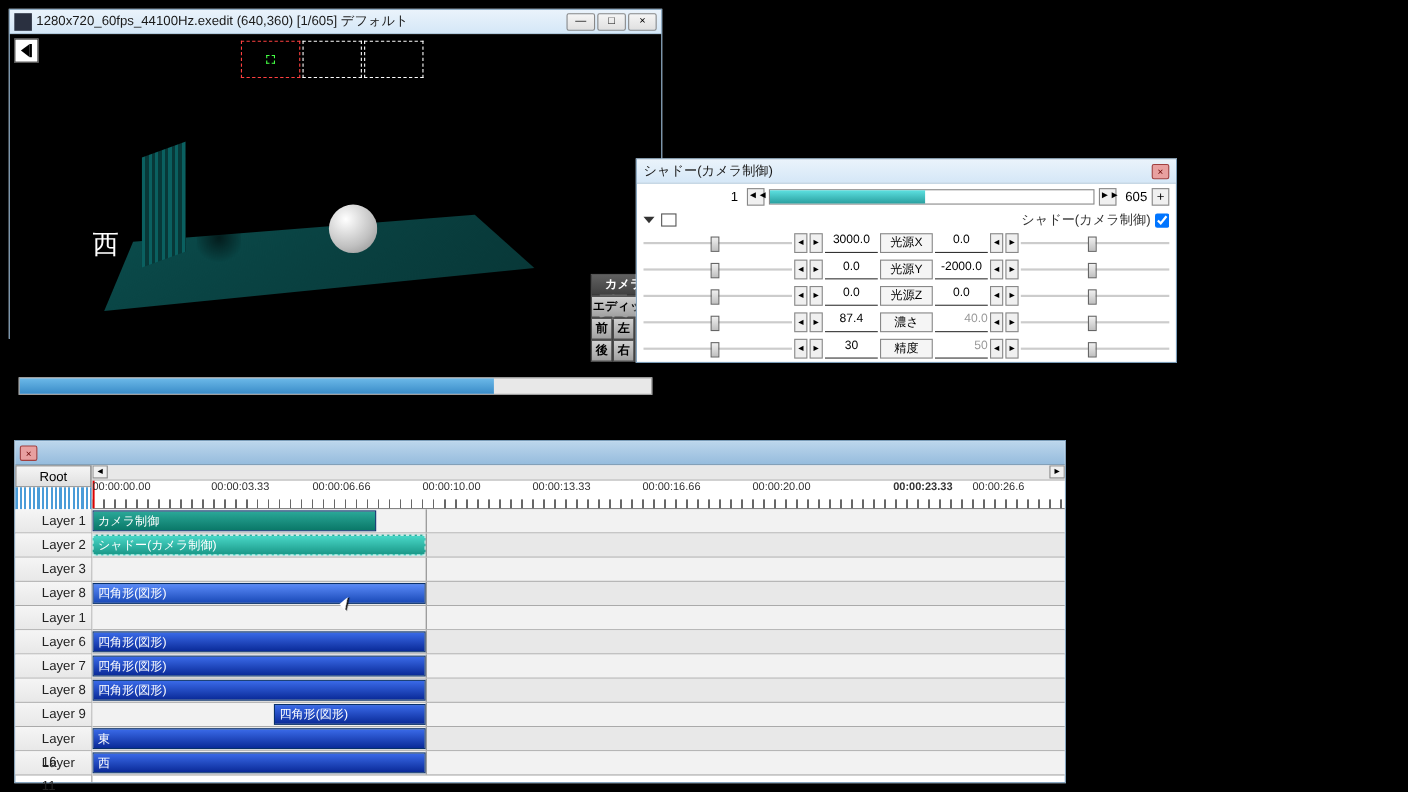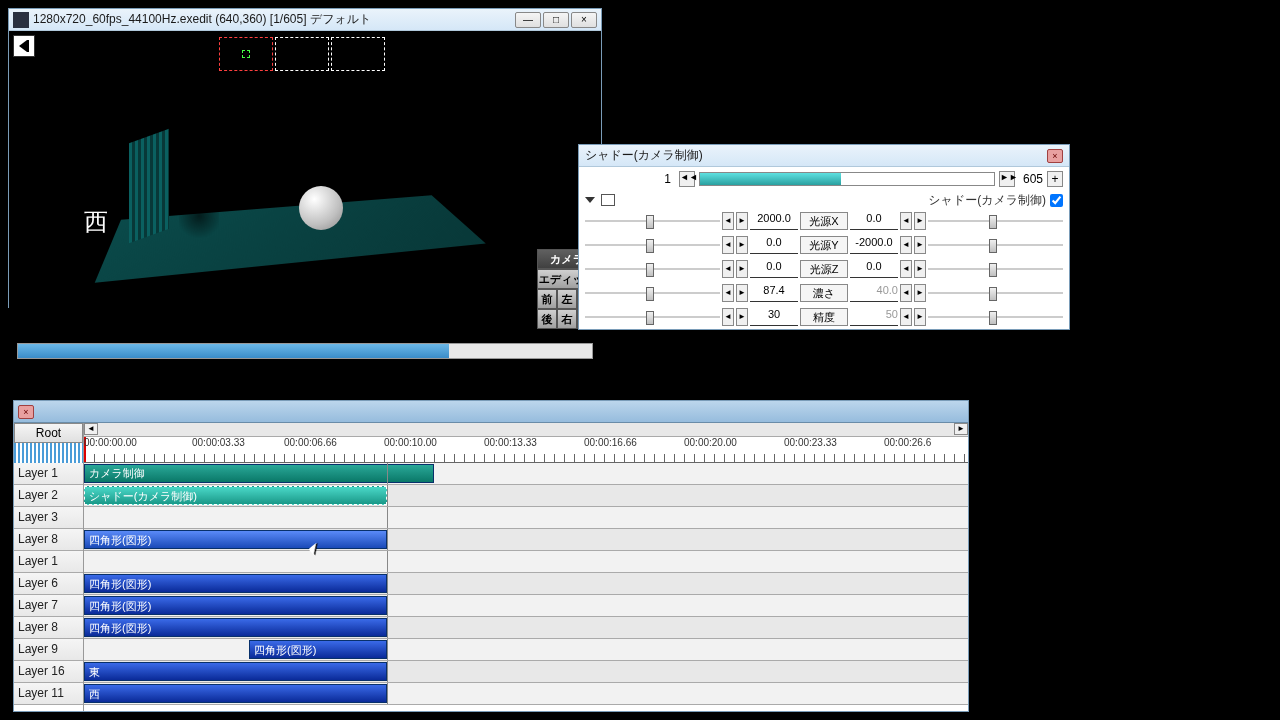--- a/index.html
+++ b/index.html
@@ -73,21 +73,21 @@
 .plabel { width: 48px; height: 18px; border: 1px solid #888; background: #f5f5f5; text-align: center; font-size: 11px; line-height: 16px; cursor: pointer; }
 
 
 .timeline { position: absolute; left: 13px; top: 400px; width: 956px; height: 312px; background: #fff; border: 1px solid #7a9cb8; }
 .tl-title { height: 22px; background: linear-gradient(#bcd6ec,#96bcdd); display: flex; align-items: center; padding: 0 4px; border-bottom: 1px solid #6a8ca8; }
 .tl-title-text { flex: 1; color: #1a1a1a; }
 .tl-body { display: flex; height: calc(100% - 22px); }
 .tl-left { width: 70px; border-right: 1px solid #999; }
 .tl-root { height: 20px; border: 1px solid #888; background: linear-gradient(#f5f5f5,#e0e0e0); text-align: center; line-height: 18px; cursor: pointer; }
 .tl-stripe { height: 20px; background: repeating-linear-gradient(90deg,#4a9cd8 0 2px,#fff 2px 4px); }
-.layer-label { height: 22px; border-bottom: 1px solid #aaa; background: linear-gradient(#f5f5f5,#e8e8e8); padding-left: 4px; line-height: 21px; color: #222; cursor: pointer; }
+.layer-label { height: 22px; border-bottom: 1px solid #aaa; background: linear-gradient(#f5f5f5,#e8e8e8); padding-left: 24px; line-height: 21px; color: #222; cursor: pointer; }
 
 .tl-right { flex: 1; position: relative; overflow: hidden; }
 .tl-hscroll { height: 14px; background: #e8e8e8; border-bottom: 1px solid #aaa; position: relative; }
 .tl-hscroll-left, .tl-hscroll-right { position: absolute; width: 14px; height: 12px; top: 0; border: 1px solid #888; background: #f0f0f0; font-size: 8px; text-align: center; cursor: pointer; }
 .tl-hscroll-left { left: 0; } .tl-hscroll-right { right: 0; }
 .ruler { height: 26px; background: #fff; border-bottom: 1px solid #666; position: relative; }
 .ruler-tick { position: absolute; top: 0; font-size: 10px; color: #333; }
 .ruler-marks { position: absolute; bottom: 0; left: 0; right: 0; height: 8px; background: repeating-linear-gradient(90deg,#666 0 1px,transparent 1px 10px); }
 .ruler-cursor { position: absolute; left: 0; top: 0; bottom: 0; width: 2px; background: #d00; }
 
@@ -176,21 +176,21 @@
     <div class="section-label">シャドー(カメラ制御)</div>
     <input type="checkbox" class="section-check" checked="" style="">
   </div>
   <div id="params">
       <div class="param-row">
         <div class="slider">
           <div class="slider-thumb" style="left:45%"></div>
         </div>
         <div class="spin">◄</div>
         <div class="spin">►</div>
-        <div class="val">2000.0</div>
+        <div class="val">3000.0</div>
         <div class="plabel">光源X</div>
         <div class="val">0.0</div>
         <div class="spin">◄</div>
         <div class="spin">►</div>
         <div class="slider">
           <div class="slider-thumb" style="left:45%"></div>
         </div>
       </div>
       <div class="param-row">
         <div class="slider">
@@ -285,26 +285,26 @@
       <div class="ruler" id="ruler">
         <div class="ruler-marks"></div>
         <div class="ruler-cursor"></div>
       <div class="ruler-tick" style="left: 0px;">00:00:00.00</div>
           <div class="ruler-tick" style="left: 108px;">00:00:03.33</div>
           <div class="ruler-tick" style="left: 200px;">00:00:06.66</div>
           <div class="ruler-tick" style="left: 300px;">00:00:10.00</div>
           <div class="ruler-tick" style="left: 400px;">00:00:13.33</div>
           <div class="ruler-tick" style="left: 500px;">00:00:16.66</div>
           <div class="ruler-tick" style="left: 600px; text-align: right;">00:00:20.00</div>
-          <div class="ruler-tick" style="left: 700px;">00:00:23.33</div>
+          <div class="ruler-tick" style="left: 728px; font-weight: bold;">00:00:23.33</div>
           <div class="ruler-tick" style="left: 800px;">00:00:26.6</div>
         </div>
       <div id="tracks">
           <div class="track">
-            <div class="clip teal" style="left: 0px; width: 350px; font-family: Liberation Mono, monospace;">カメラ制御</div>
+            <div class="clip teal" style="left: 0px; width: 258px;">カメラ制御</div>
             <div class="vline"></div>
           </div>
           <div class="track alt">
             <div class="clip teal-sel" style="left: 0px; width: 303px;">シャドー(カメラ制御)</div>
             <div class="vline"></div>
           </div>
           <div class="track">
             <div class="vline"></div>
           </div>
           <div class="track alt">

